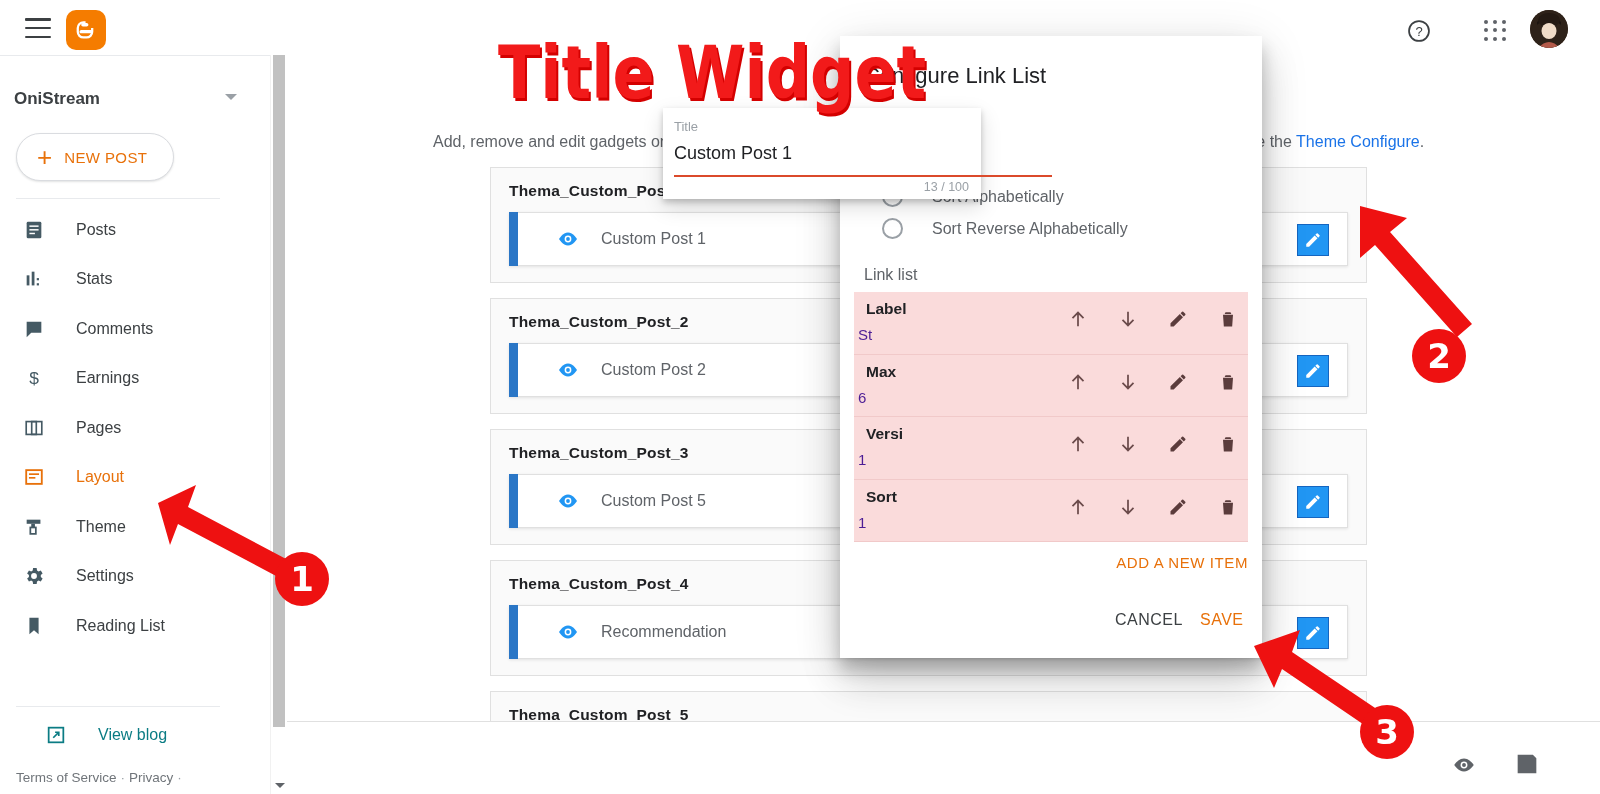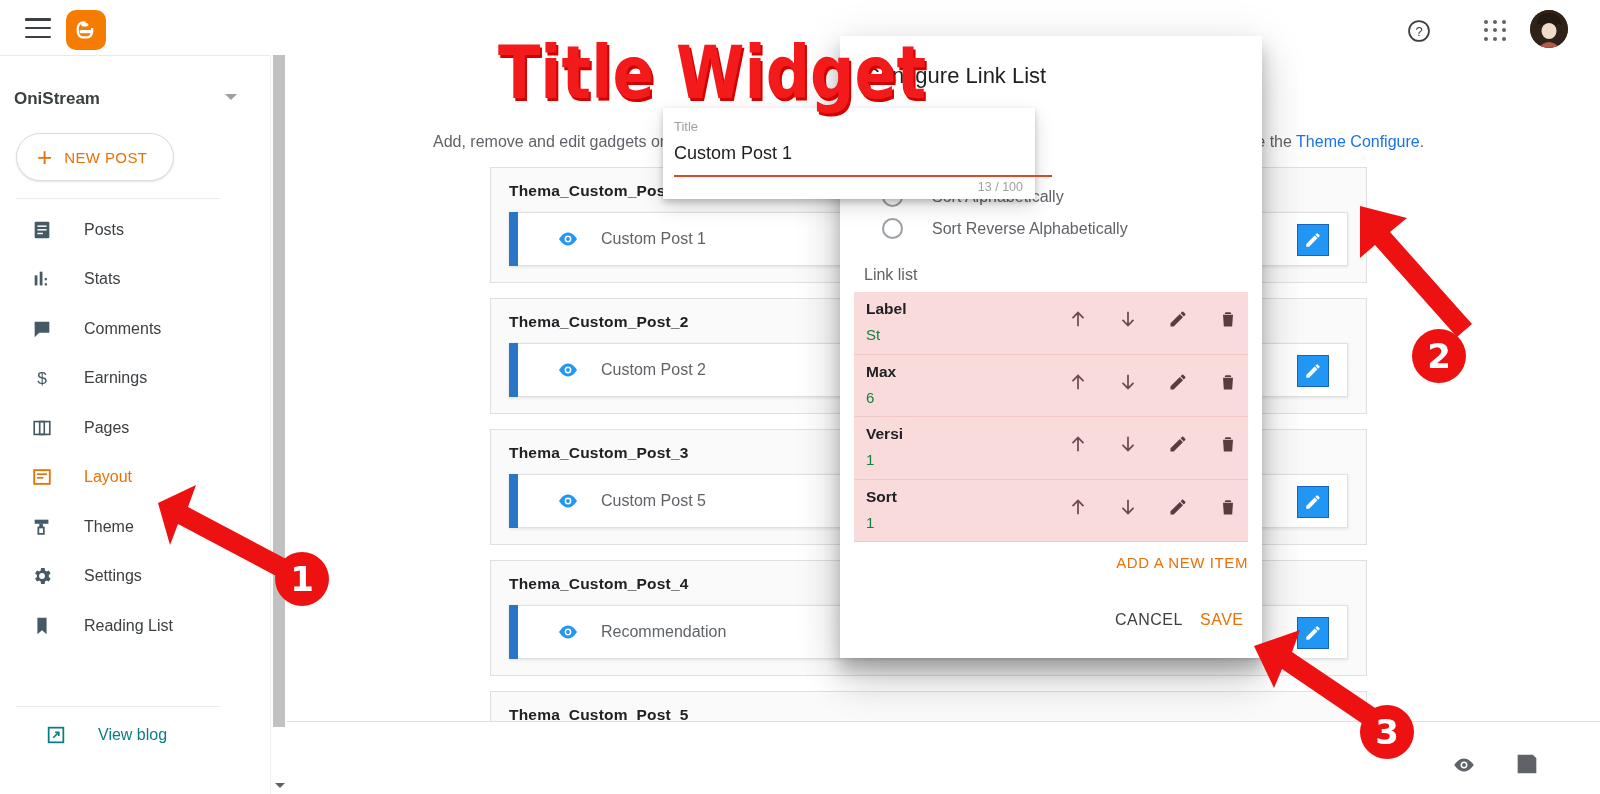--- a/index.html
+++ b/index.html
@@ -48,21 +48,21 @@
   .newpost {
     position:absolute; left:16px; top:77px; height:48px; padding:0 26px 0 20px;
     border-radius:24px; border:1px solid #dadce0; background:#fff;
     display:flex; align-items:center; gap:12px; cursor:pointer;
     box-shadow:0 1px 2px rgba(60,64,67,.15);
   }
   .newpost .plus { font-size:26px; color:#e8710a; line-height:1; font-weight:400; }
   .newpost .lbl { font-size:15px; color:#e8710a; letter-spacing:.4px; }
   .navdiv { position:absolute; left:16px; width:204px; height:1px; background:#e8eaed; }
   .navlist { position:absolute; left:0; top:149px; width:270px; }
-  .navitem { position:relative; height:49.5px; display:flex; align-items:center; padding-left:29px;
+  .navitem { position:relative; height:49.5px; display:flex; align-items:center; padding-left:21px;
              cursor:pointer; }
   .navitem .ico { width:26px; height:26px; display:flex; align-items:center; justify-content:center; flex:0 0 26px; }
   .navitem .lbl { margin-left:29px; font-size:16px; color:#3c4043; }
   .navitem.active .lbl { color:#e8710a; }
   .viewblog { position:absolute; left:0; top:655px; width:270px; height:48px;
               display:flex; align-items:center; padding-left:43px; cursor:pointer; }
   .viewblog .ico { width:26px; height:26px; flex:0 0 26px; display:flex; align-items:center; justify-content:center;}
   .viewblog .lbl { margin-left:29px; font-size:16px; color:#0b7c84; }
   .legal { position:absolute; left:16px; top:708px; width:240px; font-size:13.5px; color:#70757a;
            line-height:28px; }
@@ -105,33 +105,33 @@
   }
   .dlg-title { position:absolute; left:24px; top:27px; font-size:22px; color:#202124; }
   .dlg-radio-row { position:absolute; left:42px; width:360px; display:flex; align-items:center; }
   .radio { width:21px; height:21px; border-radius:50%; border:2px solid #9aa0a6; box-sizing:border-box; }
   .dlg-radio-row .rlbl { margin-left:29px; font-size:16px; color:#5f6368; }
   .linklist-lbl { position:absolute; left:24px; top:230px; font-size:16px; color:#5f6368; }
   .linklist { position:absolute; left:14px; top:256px; width:394px; background:#fadbdb; }
   .ll-item { position:relative; height:62.5px; border-bottom:1px solid #f1c9c9; }
   .ll-item:last-child { border-bottom:1px solid #f1c9c9; }
   .ll-name { position:absolute; left:12px; top:8px; font-size:15.5px; font-weight:bold; color:#202124; }
-  .ll-val  { position:absolute; left:12px; top:34px; font-size:15px; color:#15803d; }
+  .ll-val  { position:absolute; left:4px; top:34px; font-size:15px; color:#4c1d95; }
   .ll-acts { position:absolute; right:8px; top:15px; display:flex; gap:26px; align-items:center; }
   .ll-acts .act { width:24px; height:24px; display:flex; align-items:center; justify-content:center; cursor:pointer; }
   .add-item { position:absolute; right:14px; top:518px; font-size:15px; color:#e8710a; letter-spacing:.6px;
               cursor:pointer; }
   .dlg-cancel { position:absolute; left:275px; top:575px; font-size:16px; color:#3c4043; letter-spacing:.5px;
                 cursor:pointer; }
   .dlg-save { position:absolute; left:360px; top:575px; font-size:16px; color:#e8710a; letter-spacing:.5px;
               cursor:pointer; }
 
   
   .title-popup {
-    position:absolute; left:663px; top:108px; width:372px; height:91px; background:#fff;
+    position:absolute; left:663px; top:108px; width:318px; height:91px; background:#fff;
     box-shadow:0 3px 6px rgba(0,0,0,.20), 0 8px 20px rgba(0,0,0,.14);
     z-index:30;
   }
   .title-popup .flbl { position:absolute; left:11px; top:11px; font-size:13px; color:#9aa0a6; }
   .title-popup .fval { position:absolute; left:11px; top:35px; font-size:18px; color:#202124; }
   .title-popup .underline { position:absolute; left:11px; top:67px; width:378px; height:2px; background:#db4a2b; }
   .title-popup .counter { position:absolute; right:12px; top:72px; font-size:12.5px; color:#9aa0a6; }
 
   
   .bottombar { position:absolute; left:287px; top:721px; width:1313px; height:73px; background:#fff;
@@ -311,20 +311,24 @@
     <div class="viewblog">
       <span class="ico">
         <svg width="22" height="22" viewBox="0 0 24 24">
             <rect x="4" y="4" width="16" height="16" fill="none" stroke="#0b7c84" stroke-width="1.9"></rect>
             <path d="M9 15l6-6M11 9h4v4" fill="none" stroke="#0b7c84" stroke-width="1.9"></path>
           </svg>
       </span>
       <span class="lbl">View blog</span>
     </div>
 
+    <div class="legal">
+      <a href="#">Terms of Service</a><span class="sep">·</span><a href="#">Privacy</a><span class="sep">·</span><br>
+      
+    </div>
   </div>
 
   <div class="sb-scrollbar">
     <div class="thumb"></div>
     <div class="arrow"></div>
   </div>
 
   <div class="main">
 
     <div class="main-desc">

